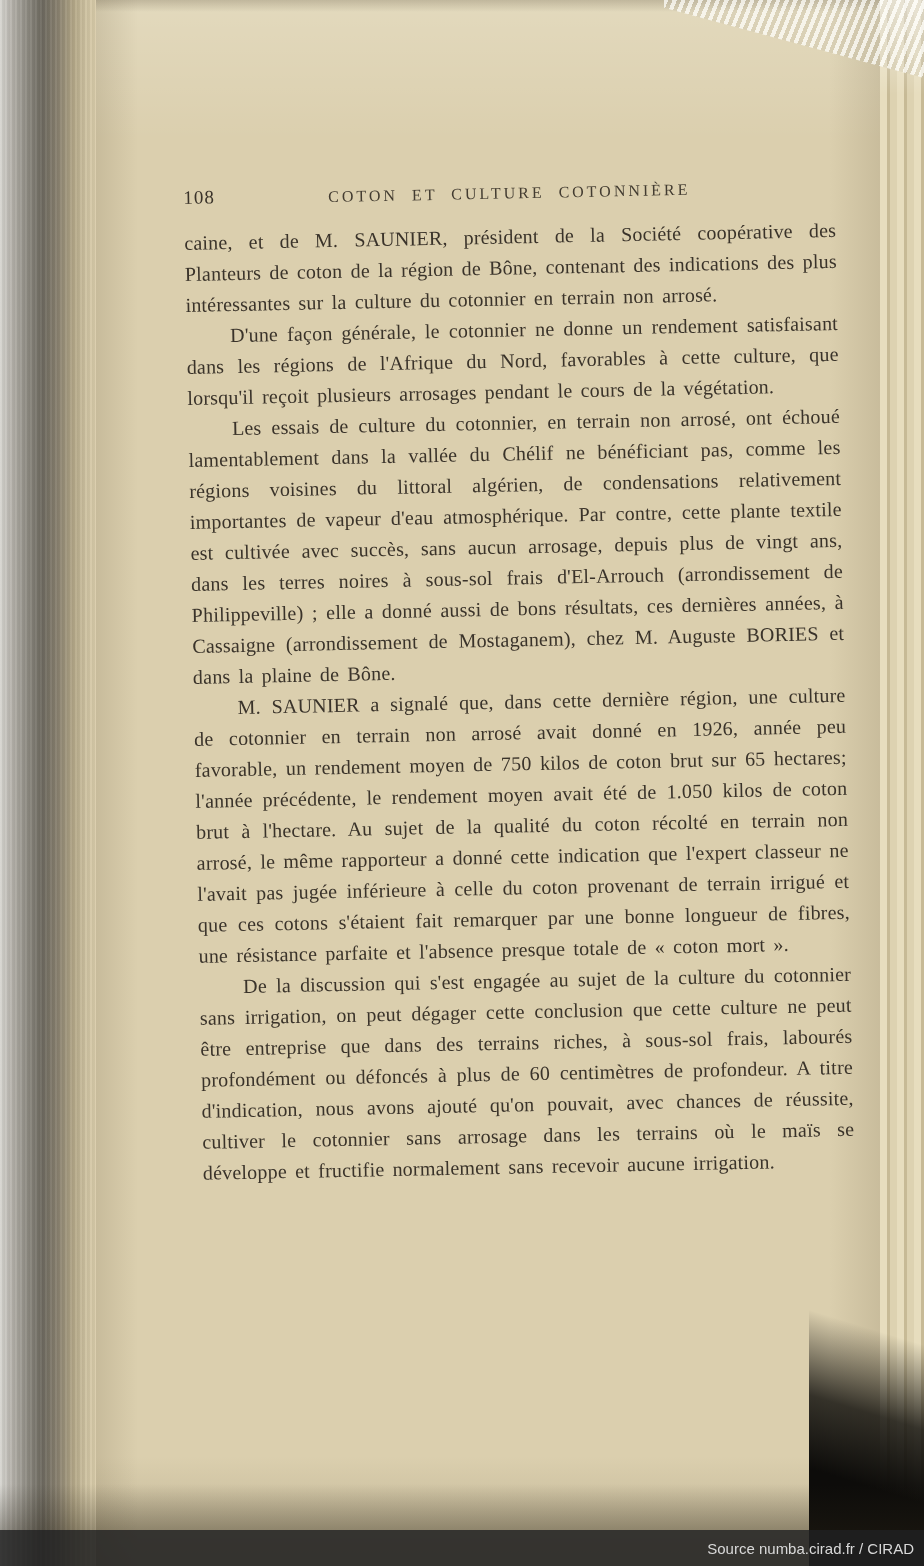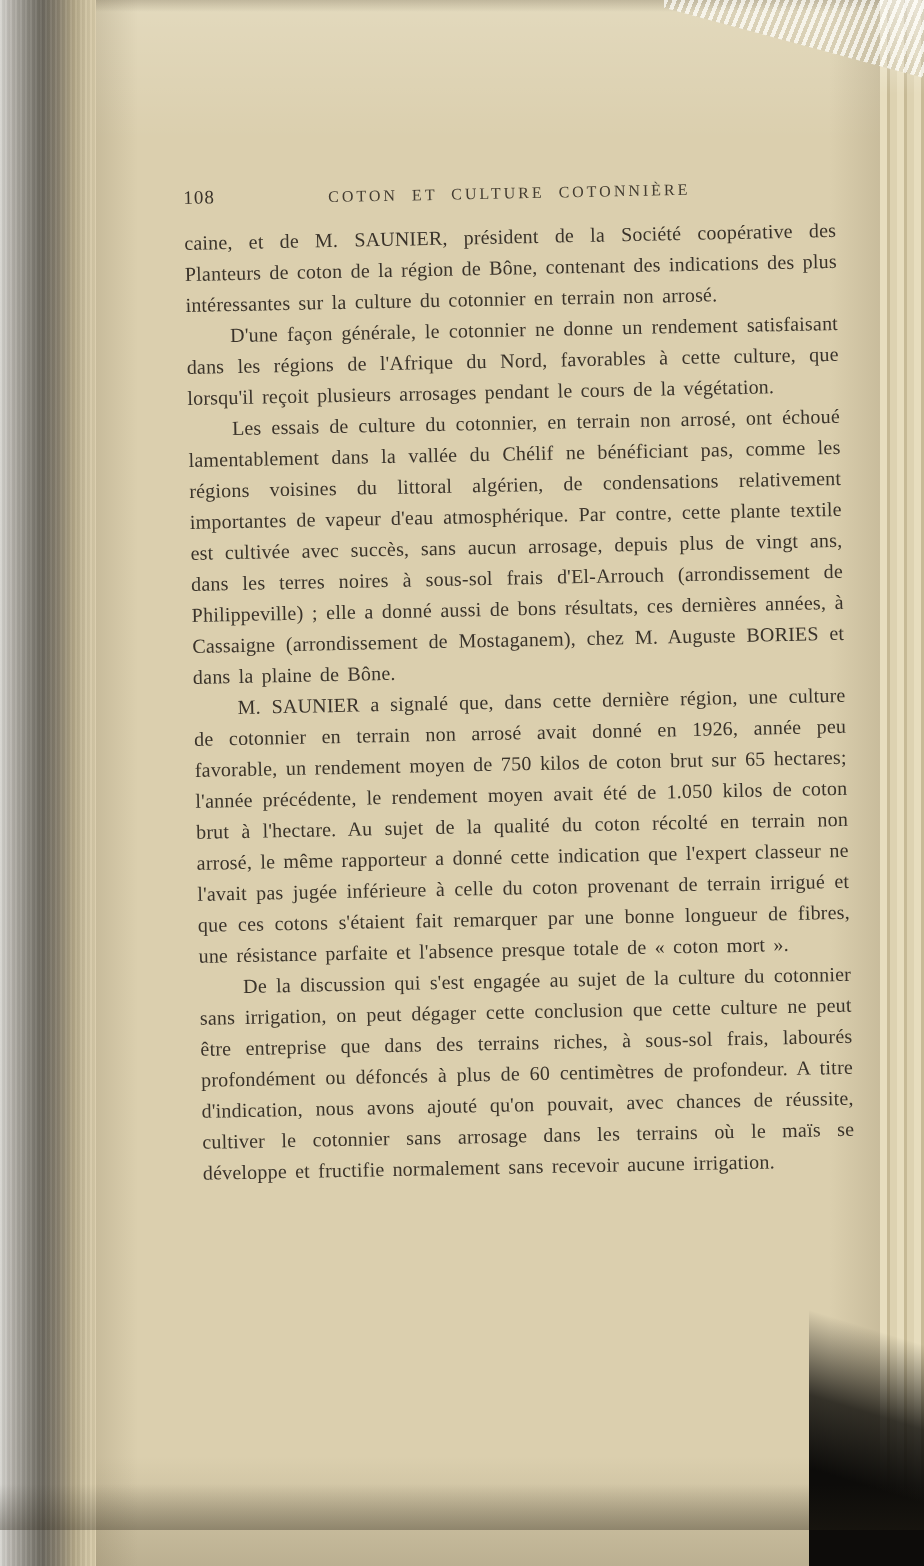--- a/index.html
+++ b/index.html
@@ -157,14 +157,17 @@
 
     <p class="para first">caine, et de M. SAUNIER, président de la Société coopérative des Planteurs de coton de la région de Bône, contenant des indications des plus intéressantes sur la culture du cotonnier en terrain non arrosé.</p>
     <p class="para">D'une façon générale, le cotonnier ne donne un rendement satisfaisant dans les régions de l'Afrique du Nord, favorables à cette culture, que lorsqu'il reçoit plusieurs arrosages pendant le cours de la végétation.</p>
     <p class="para">Les essais de culture du cotonnier, en terrain non arrosé, ont échoué lamentablement dans la vallée du Chélif ne bénéficiant pas, comme les régions voisines du littoral algérien, de condensations relativement importantes de vapeur d'eau atmosphérique. Par contre, cette plante textile est cultivée avec succès, sans aucun arrosage, depuis plus de vingt ans, dans les terres noires à sous-sol frais d'El-Arrouch (arrondissement de Philippeville) ; elle a donné aussi de bons résultats, ces dernières années, à Cassaigne (arrondissement de Mostaganem), chez M. Auguste BORIES et dans la plaine de Bône.</p>
     <p class="para">M. SAUNIER a signalé que, dans cette dernière région, une culture de cotonnier en terrain non arrosé avait donné en 1926, année peu favorable, un rendement moyen de 750 kilos de coton brut sur 65 hectares; l'année précédente, le rendement moyen avait été de 1.050 kilos de coton brut à l'hectare. Au sujet de la qualité du coton récolté en terrain non arrosé, le même rapporteur a donné cette indication que l'expert classeur ne l'avait pas jugée inférieure à celle du coton provenant de terrain irrigué et que ces cotons s'étaient fait remarquer par une bonne longueur de fibres, une résistance parfaite et l'absence presque totale de « coton mort ».</p>
     <p class="para">De la discussion qui s'est engagée au sujet de la culture du cotonnier sans irrigation, on peut dégager cette conclusion que cette culture ne peut être entreprise que dans des terrains riches, à sous-sol frais, labourés profondément ou défoncés à plus de 60 centimètres de profondeur. A titre d'indication, nous avons ajouté qu'on pouvait, avec chances de réussite, cultiver le cotonnier sans arrosage dans les terrains où le maïs se développe et fructifie normalement sans recevoir aucune irrigation.</p>
   </div>
 
   <div class="bottom-shadow"></div>
 
+  <div class="source-bar">
+    <span>Source numba.cirad.fr / CIRAD</span>
+  </div>
 
 </div>
 
 </body></html>

